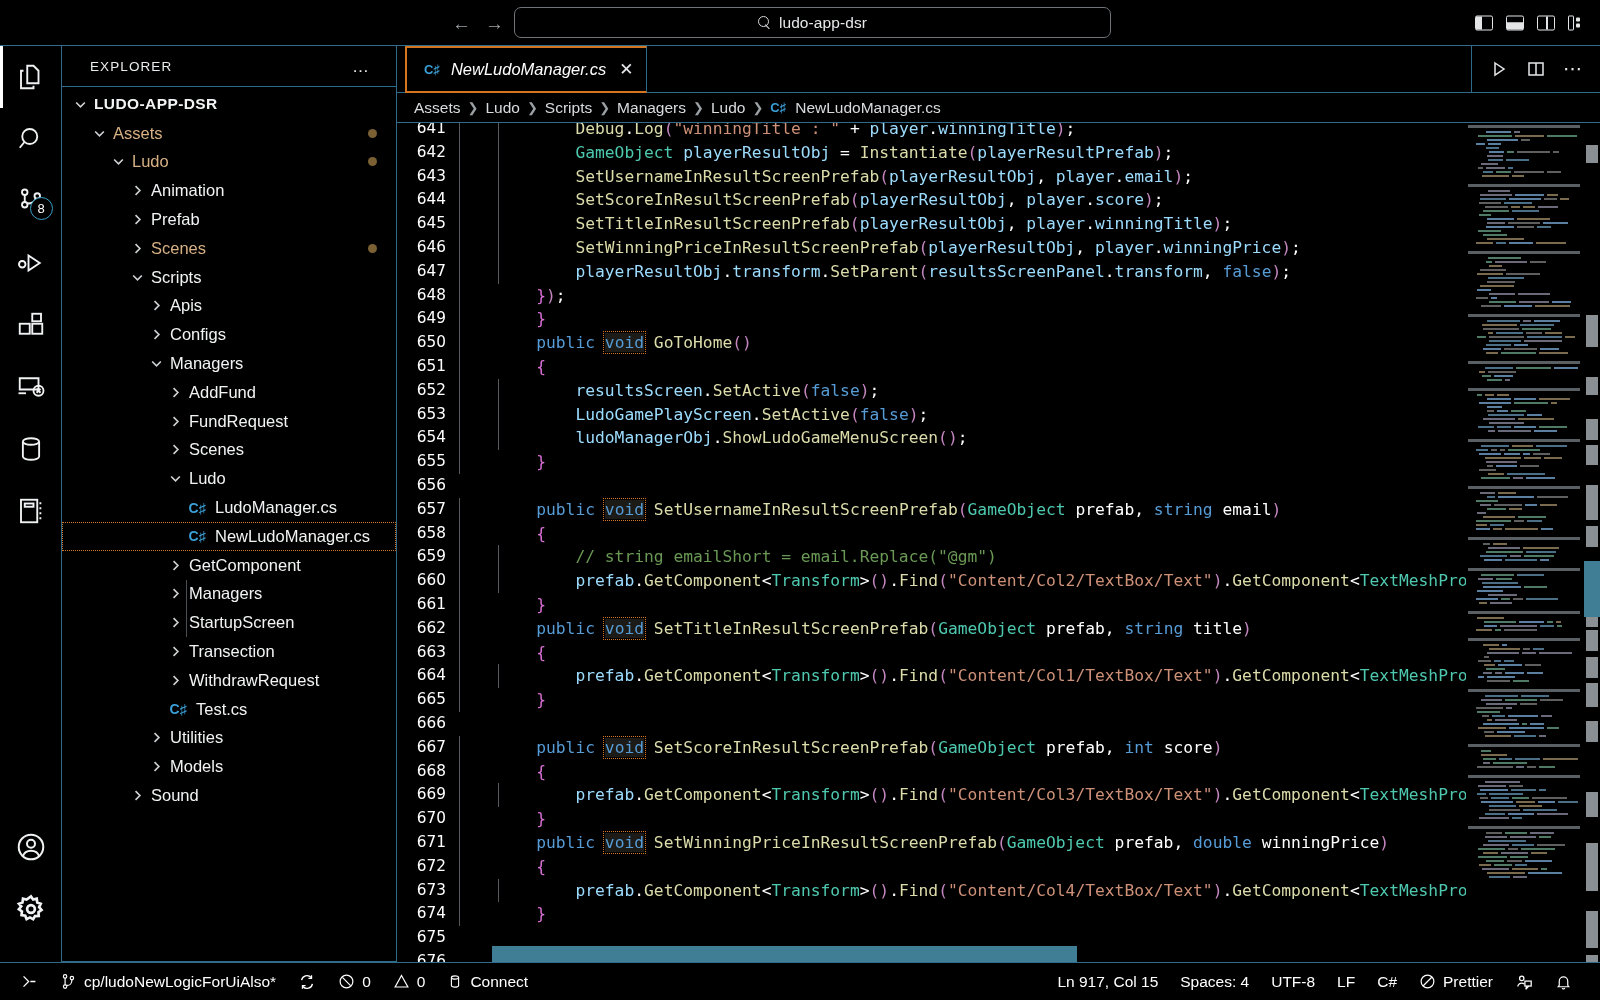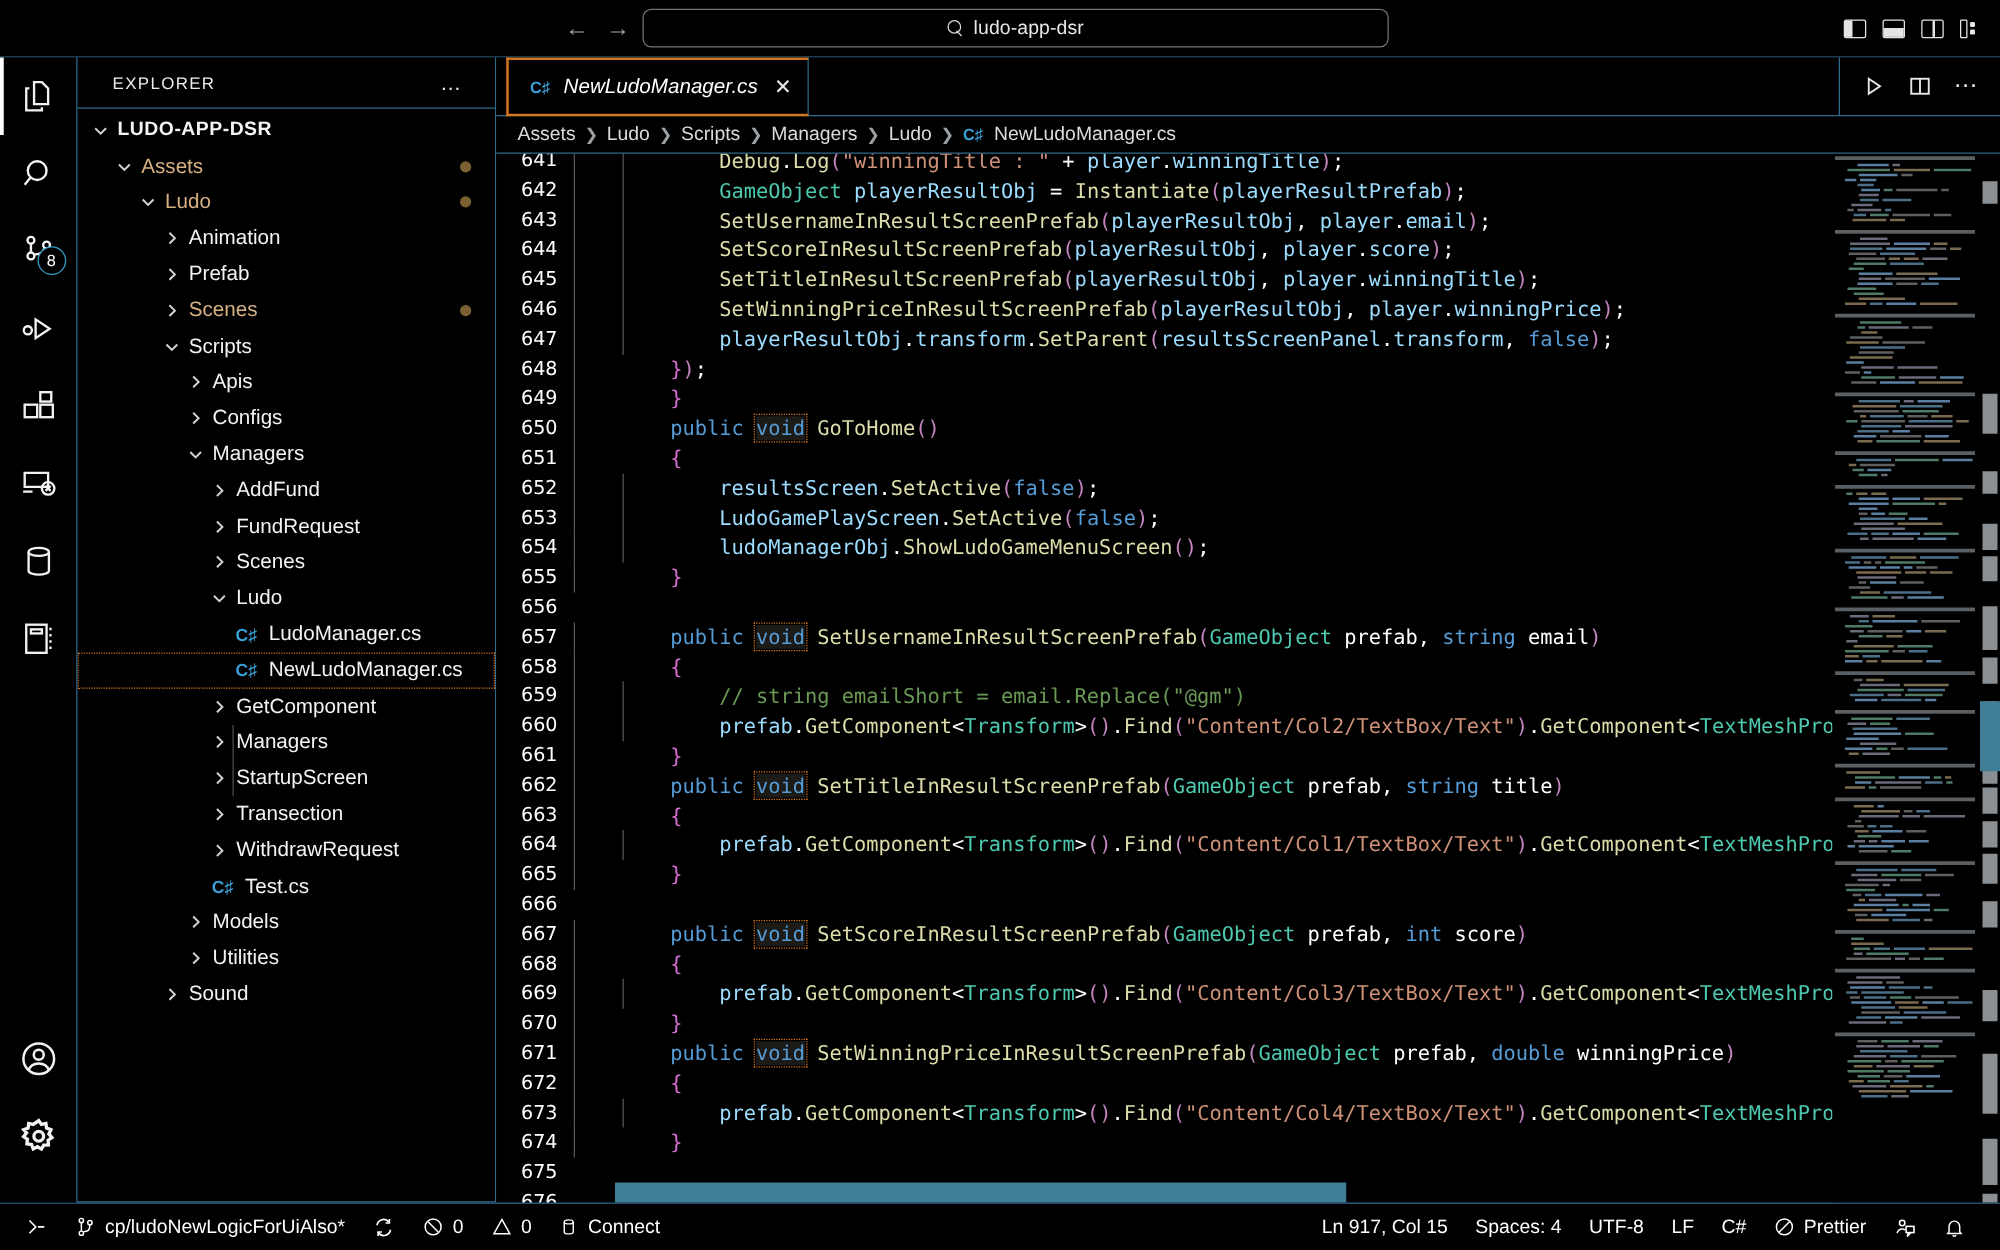--- a/index.html
+++ b/index.html
@@ -412,29 +412,29 @@
           <div class="row" style="padding-left: 105px;">
             <span class="cs-ico">C♯</span>
             <span class="lbl">Test.cs</span>
           </div>
           <div class="row" style="padding-left: 86px;">
             <span class="chev">
               <svg width="13" height="13" viewBox="0 0 12 12" fill="none" stroke="#cfd2d4" stroke-width="1.5">
                 <path d="M4.2 2l4 4-4 4"></path>
               </svg>
             </span>
+            <span class="lbl">Utilities</span>
+          </div>
+          <div class="row" style="padding-left: 86px;">
+            <span class="chev">
+              <svg width="13" height="13" viewBox="0 0 12 12" fill="none" stroke="#cfd2d4" stroke-width="1.5">
+                <path d="M4.2 2l4 4-4 4"></path>
+              </svg>
+            </span>
             <span class="lbl">Models</span>
-          </div>
-          <div class="row" style="padding-left: 86px;">
-            <span class="chev">
-              <svg width="13" height="13" viewBox="0 0 12 12" fill="none" stroke="#cfd2d4" stroke-width="1.5">
-                <path d="M4.2 2l4 4-4 4"></path>
-              </svg>
-            </span>
-            <span class="lbl">Utilities</span>
           </div>
           <div class="row" style="padding-left: 67px;">
             <span class="chev">
               <svg width="13" height="13" viewBox="0 0 12 12" fill="none" stroke="#cfd2d4" stroke-width="1.5">
                 <path d="M4.2 2l4 4-4 4"></path>
               </svg>
             </span>
             <span class="lbl">Sound</span>
           </div>
           <div class="guide" style="left: 124px; top: 492.6px; height: 57.6px;"></div>

